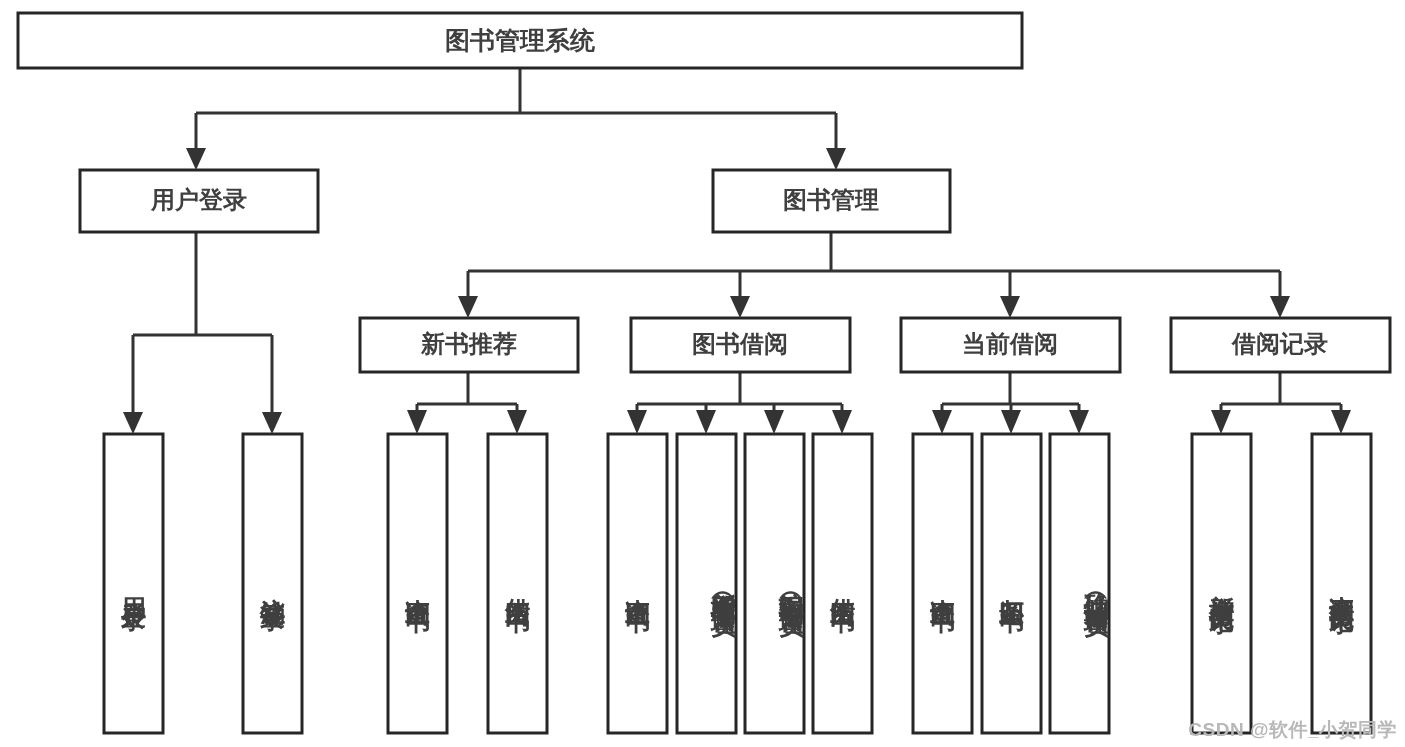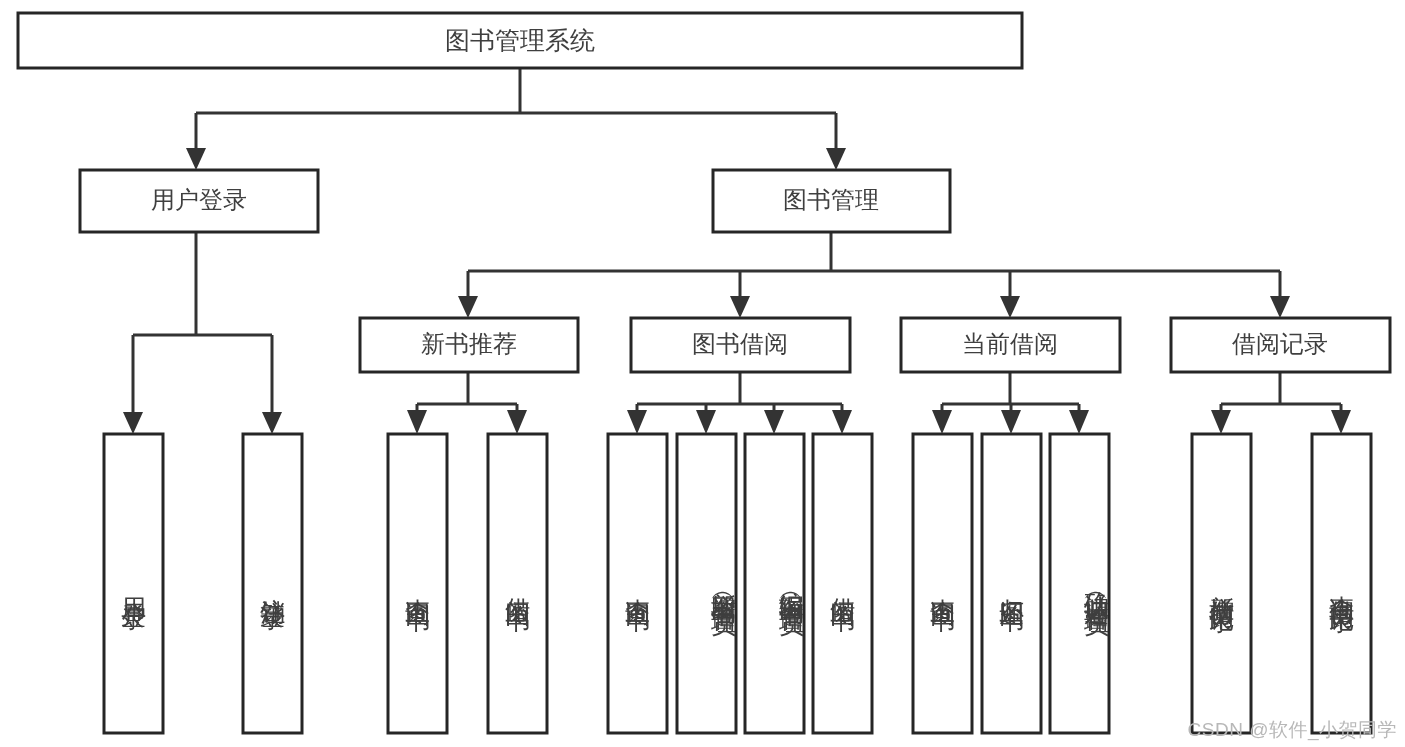--- a/index.html
+++ b/index.html
@@ -11,20 +11,21 @@
     width: 1405px;
     height: 747px;
     font-family: "Liberation Sans", "DejaVu Sans", sans-serif;
     overflow: hidden;
   }
   #diagram-root {
     position: relative;
     width: 1405px;
     height: 747px;
     background: #ffffff;
+    font-weight: bold;
   }
   svg.diagram {
     position: absolute;
     left: 0;
     top: 0;
     width: 1405px;
     height: 747px;
   }
   .node-rect {
     fill: #ffffff;

